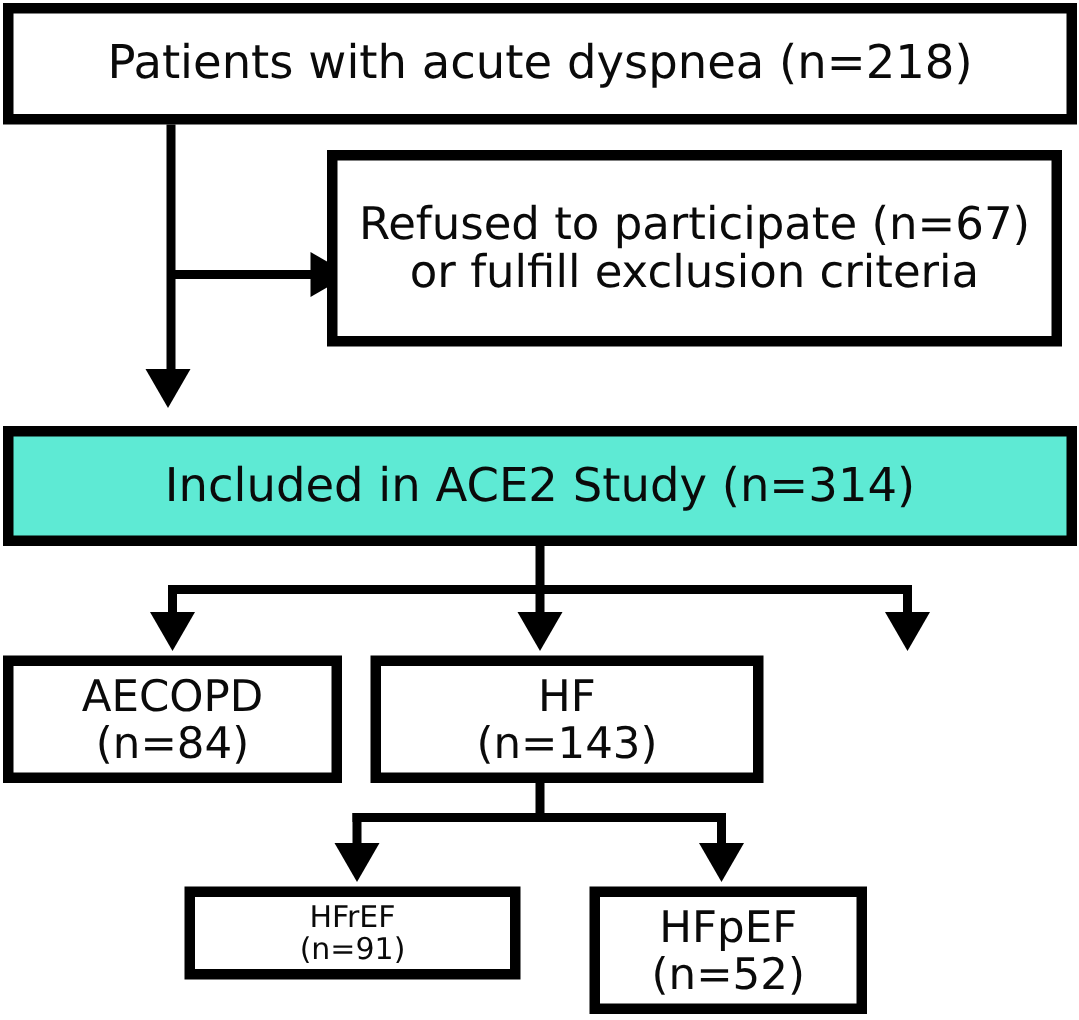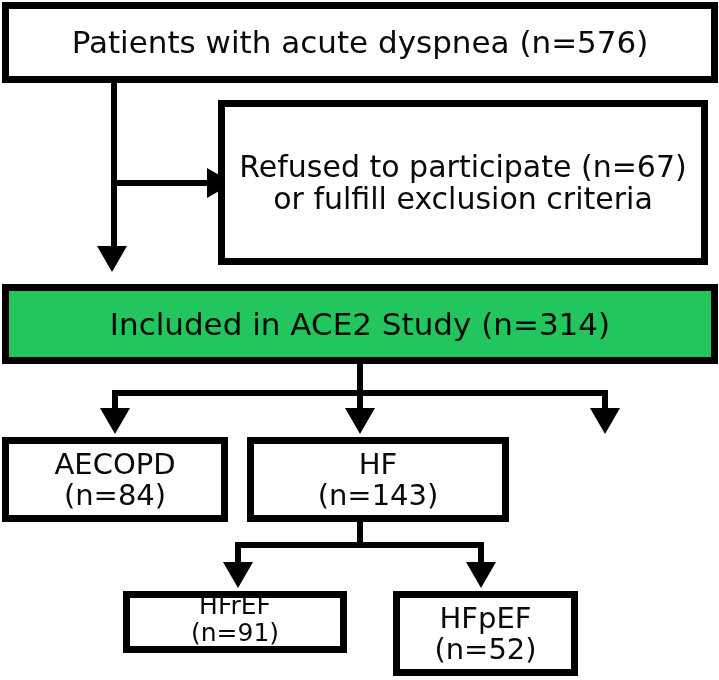--- a/index.html
+++ b/index.html
@@ -34,44 +34,43 @@
     white-space: pre-line;
     padding: 0 4px;
   }
 
   
   #node-enrolled {
     left: 2px;  top: 2px;  width: 716px; height: 81px;
     font-size: 31px;
   }
   #node-excluded {
-    left: 218px; top: 100px; width: 490px; height: 165px;
+    left: 218px; top: 100px; width: 490px; height: 131px;
     font-size: 30px;
   }
   #node-included {
     left: 2px;  top: 284px; width: 716px; height: 80px;
     font-size: 31px;
-    background: #22c55e;
+    background: #5eead4;
   }
   #node-aecopd {
     left: 2px;  top: 437px; width: 226px; height: 85px;
     font-size: 29px;
   }
   #node-hf {
     left: 247px; top: 437px; width: 262px; height: 85px;
     font-size: 29px;
   }
   #node-other {
     left: 493px; top: 437px; width: 225px; height: 85px;
     font-size: 29px;
   }
   #node-hfref {
     left: 123px; top: 591px; width: 224px; height: 62px;
-    font-size: 25px;
-    align-items: flex-end;
+    font-size: 20px;
   }
   #node-hfpef {
     left: 393px; top: 591px; width: 185px; height: 85px;
     font-size: 29px;
   }
 
   
   .conn {
     position: absolute;
     background: #000000;
@@ -115,21 +114,21 @@
   #c-leg-hfpef   { left: 478px; top: 542px; height: 26px; }
   #a-hfref       { left: 223px; top: 562px; }
   #a-hfpef       { left: 466px; top: 562px; }
 </style>
 </head>
 <body>
 
 <div id="flowchart">
 
   <div class="node" id="node-enrolled">
-    <span class="txt">Patients with acute dyspnea (n=576)</span>
+    <span class="txt">Patients with acute dyspnea (n=218)</span>
   </div>
 
   <div class="conn vline" id="c-trunk1"></div>
 
   <div class="conn hline" id="c-branch-excl"></div>
   <div class="arrow-right" id="a-excl"></div>
 
   <div class="arrow-down" id="a-included"></div>
 
   <div class="node" id="node-excluded">

